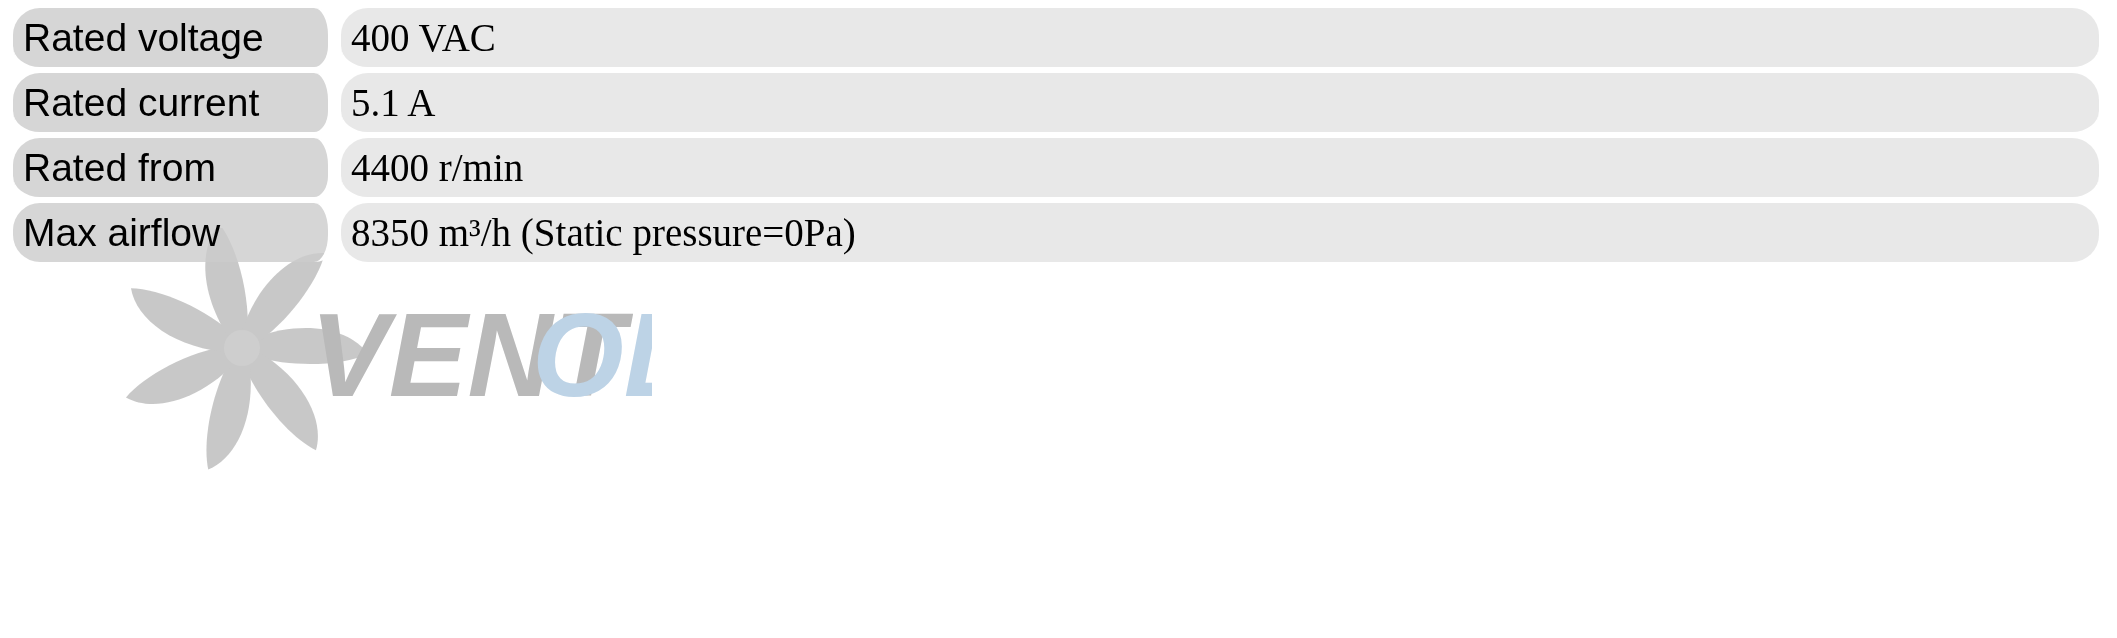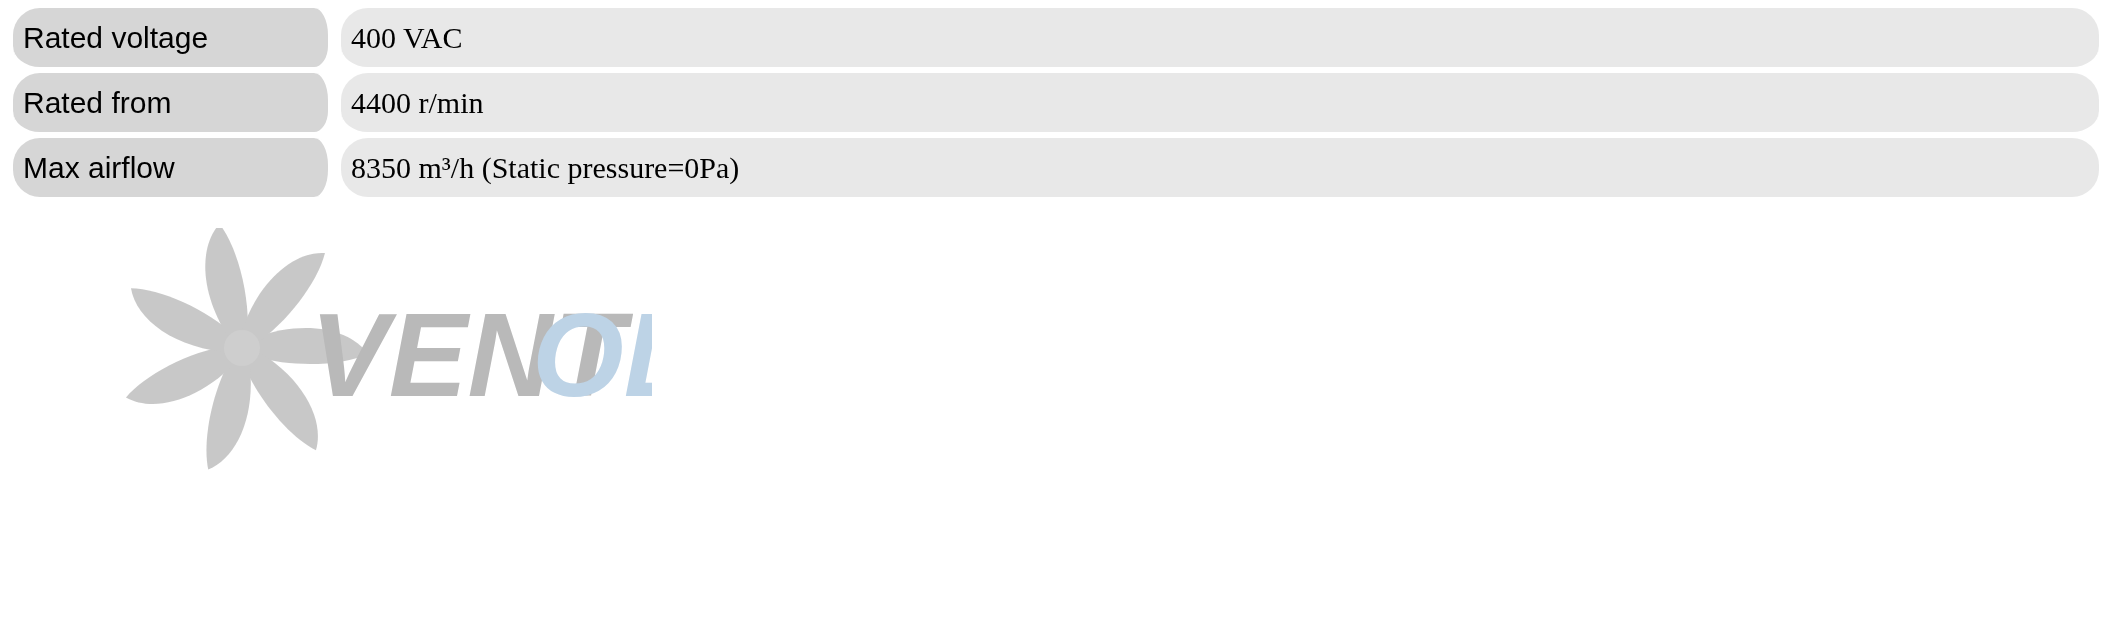--- a/index.html
+++ b/index.html
@@ -41,21 +41,21 @@
     width: 2086px;
     border-collapse: separate;
     border-spacing: 0;
     z-index: 2;
   }
   .spec-row { }
   .spec-row .cell-label,
   .spec-row .cell-value {
     height: 59px;
     vertical-align: middle;
-    font-size: 30px;
+    font-size: 39px;
     line-height: 40px;
     color: #000000;
     font-weight: 400;
     white-space: nowrap;
     border-bottom: 6px solid #ffffff;
     border-radius: 27px;
   }
   .spec-row:last-child .cell-label,
   .spec-row:last-child .cell-value {
     border-bottom: 0;
@@ -127,20 +127,28 @@
       <tr class="spec-row">
         <td class="cell-label">
           <span class="cell-text">Rated voltage</span>
         </td>
         <td class="cell-value">
           <span class="cell-text">400 VAC</span>
         </td>
       </tr>
 
 
+      <tr class="spec-row">
+        <td class="cell-label">
+          <span class="cell-text">Rated current</span>
+        </td>
+        <td class="cell-value">
+          <span class="cell-text">5.1 A</span>
+        </td>
+      </tr>
 
       <tr class="spec-row">
         <td class="cell-label">
           <span class="cell-text">Rated from</span>
         </td>
         <td class="cell-value">
           <span class="cell-text">4400 r/min</span>
         </td>
       </tr>
 

